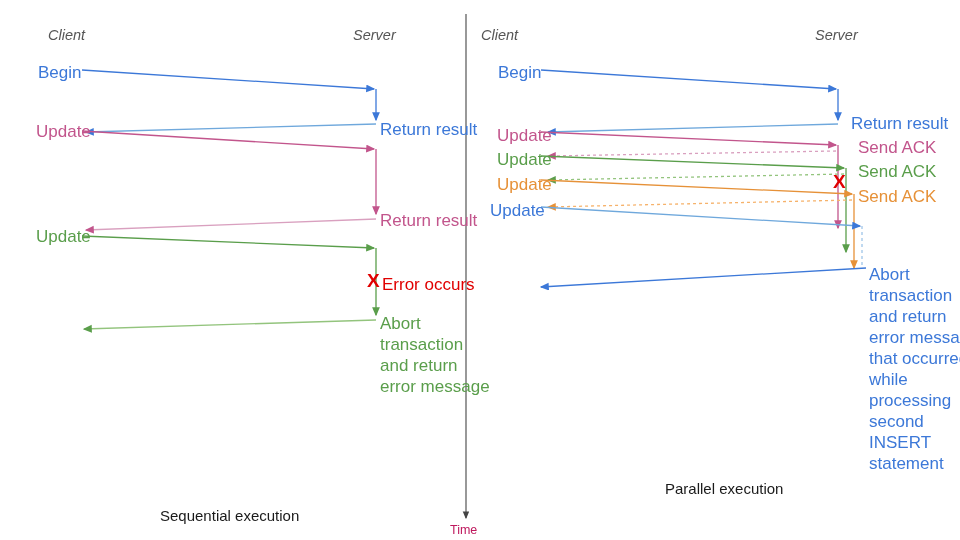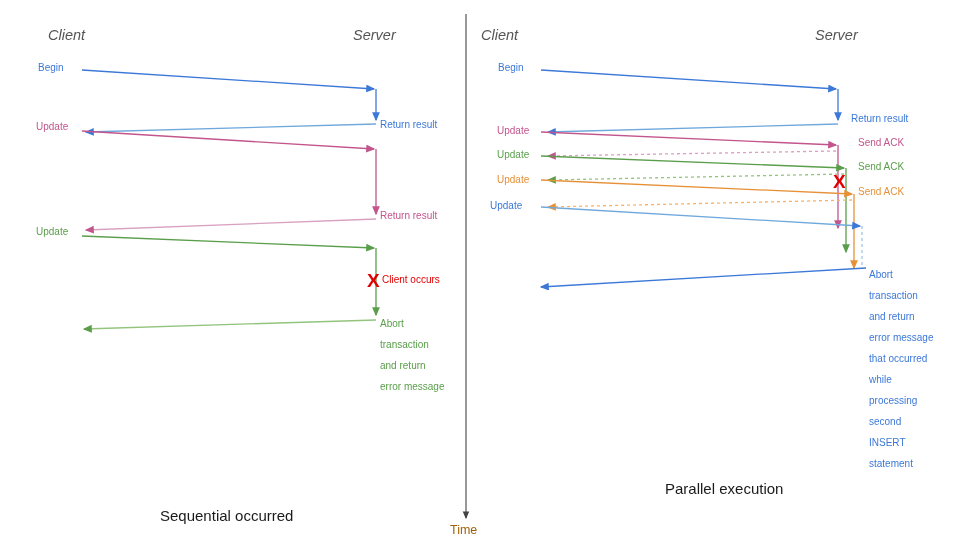--- a/index.html
+++ b/index.html
@@ -3,29 +3,29 @@
 <meta charset="utf-8">
 <style>
   html,body{margin:0;padding:0;}
   body{width:960px;height:540px;background:#ffffff;overflow:hidden;
        font-family:"Liberation Sans","DejaVu Sans",sans-serif;}
   #stage{position:relative;width:760px;height:540px;}
   svg#wires{position:absolute;left:0;top:0;width:960px;height:540px;}
   .lbl{position:absolute;white-space:pre;line-height:1.25;}
   .actor{font-style:italic;font-size:14.5px;color:#555555;}
   .caption{font-size:15px;color:#1a1a1a;}
-  .msg{font-size:10px;}
+  .msg{font-size:17px;}
   .blue{color:#3c78d8;}
   .pink{color:#c2558c;}
   .green{color:#5a9e4b;}
   .orange{color:#e69138;}
   .red{color:#e00000;}
   .xmark{position:absolute;font-size:19px;font-weight:bold;color:#e00000;
          font-family:"Liberation Sans",sans-serif;line-height:1;}
-  .timelbl{font-size:12.5px;color:#a16207;}
+  .timelbl{font-size:12.5px;color:#be185d;}
   .multiline{line-height:21px;}
 </style>
 </head>
 <body>
 
 <div id="stage">
 
   <svg id="wires" viewBox="0 0 960 540" xmlns="http://www.w3.org/2000/svg">
     <defs>
       <marker id="ah-blue" markerWidth="7" markerHeight="7" refX="6" refY="3" orient="auto">
@@ -117,28 +117,28 @@
   <div class="lbl actor" style="left:353px;top:26px;">Server</div>
 
   <div class="lbl msg blue" style="left:38px;top:62px;">Begin</div>
   <div class="lbl msg pink" style="left:36px;top:121px;">Update</div>
   <div class="lbl msg green" style="left:36px;top:226px;">Update</div>
 
   <div class="lbl msg blue" style="left:380px;top:119px;">Return result</div>
   <div class="lbl msg pink" style="left:380px;top:210px;">Return result</div>
 
   <div class="xmark" style="left:367px;top:271px;">X</div>
-  <div class="lbl msg red" style="left:382px;top:274px;">Client occurs</div>
+  <div class="lbl msg red" style="left:382px;top:274px;">Error occurs</div>
 
   <div class="lbl msg green multiline" style="left: 380px; top: 313px; white-space: pre;">Abort
 transaction
 and return
 error message</div>
 
-  <div class="lbl caption" style="left:160px;top:507px;">Sequential occurred</div>
+  <div class="lbl caption" style="left:160px;top:507px;">Sequential execution</div>
 
   <div class="lbl timelbl" style="left:450px;top:523px;">Time</div>
 
   <div class="lbl actor" style="left:481px;top:26px;">Client</div>
   <div class="lbl actor" style="left:815px;top:26px;">Server</div>
 
   <div class="lbl msg blue" style="left:498px;top:62px;">Begin</div>
   <div class="lbl msg pink" style="left:497px;top:125px;">Update</div>
   <div class="lbl msg green" style="left:497px;top:149px;">Update</div>
   <div class="lbl msg orange" style="left:497px;top:174px;">Update</div>

